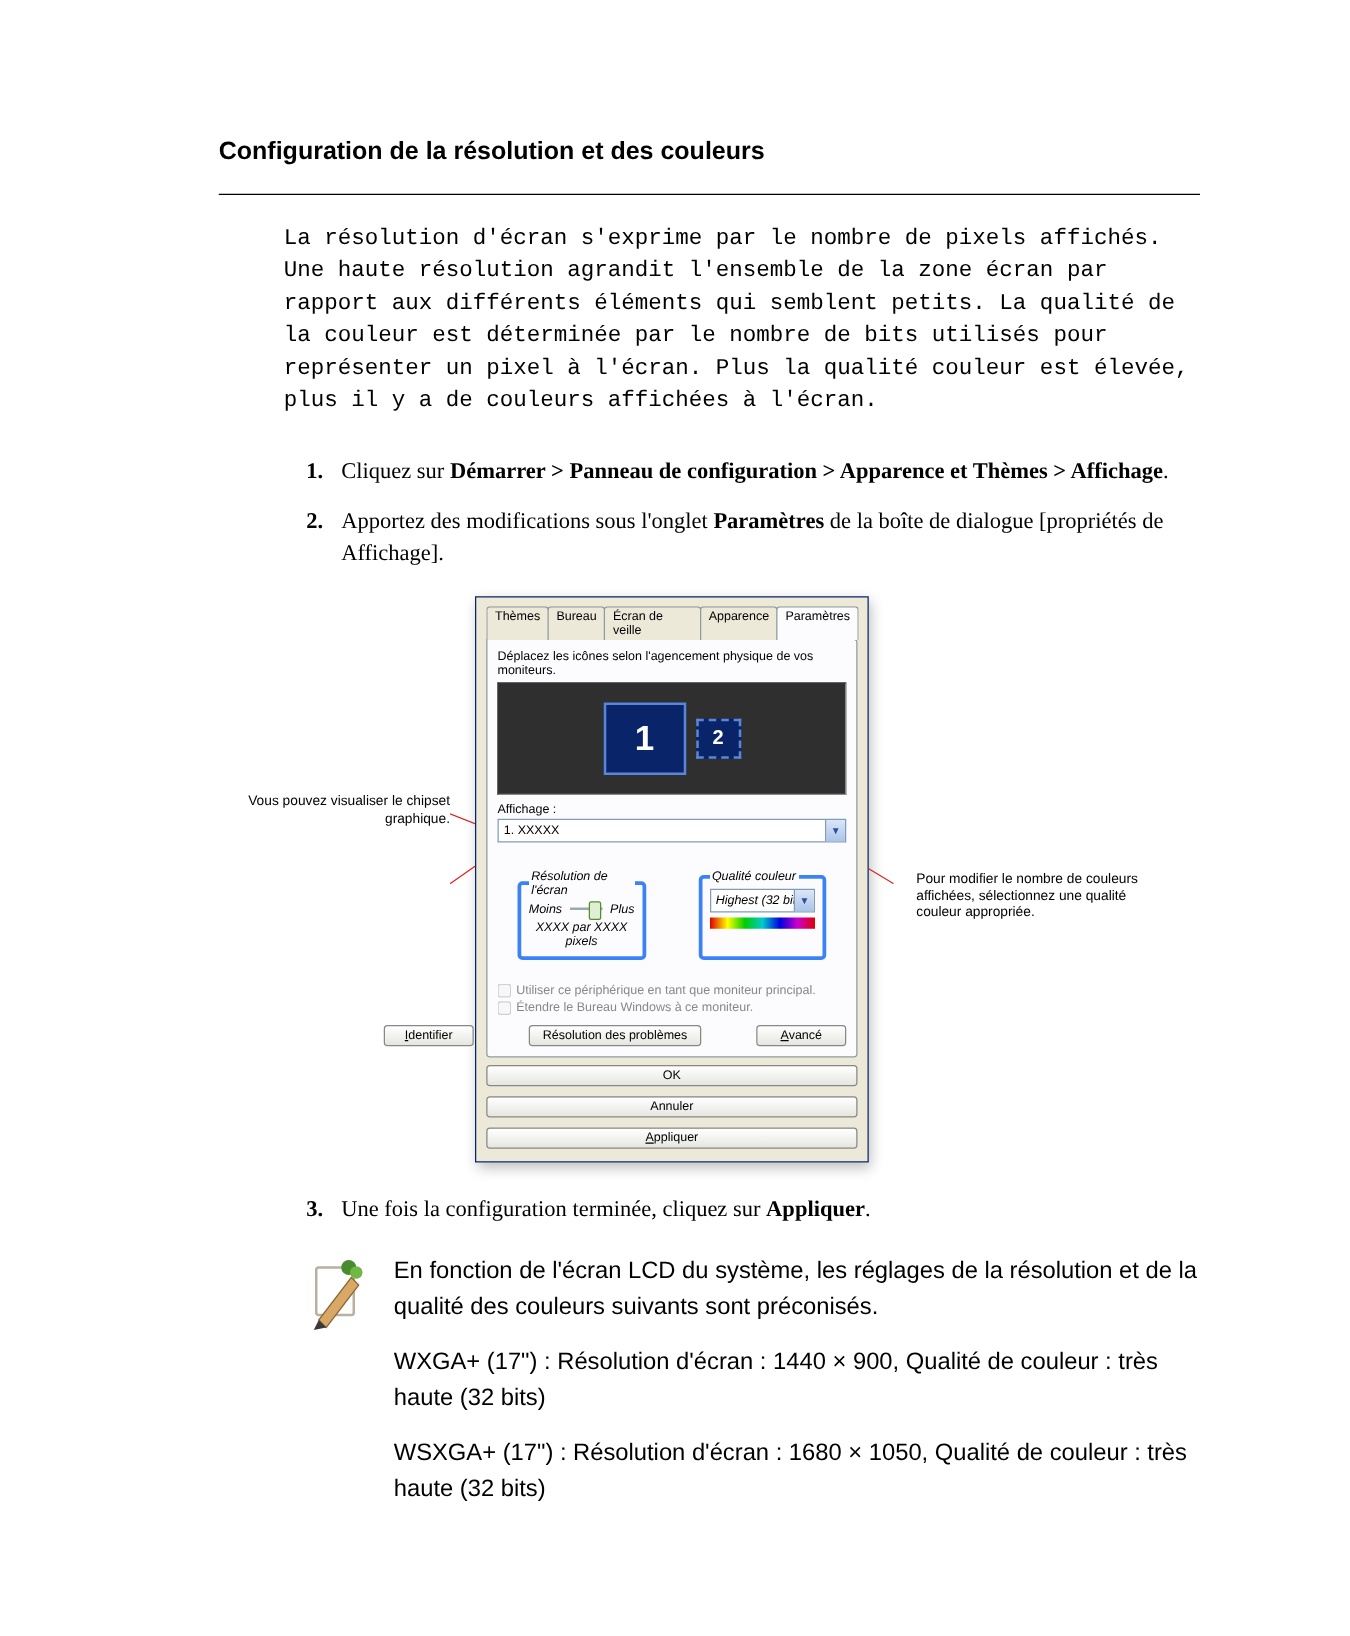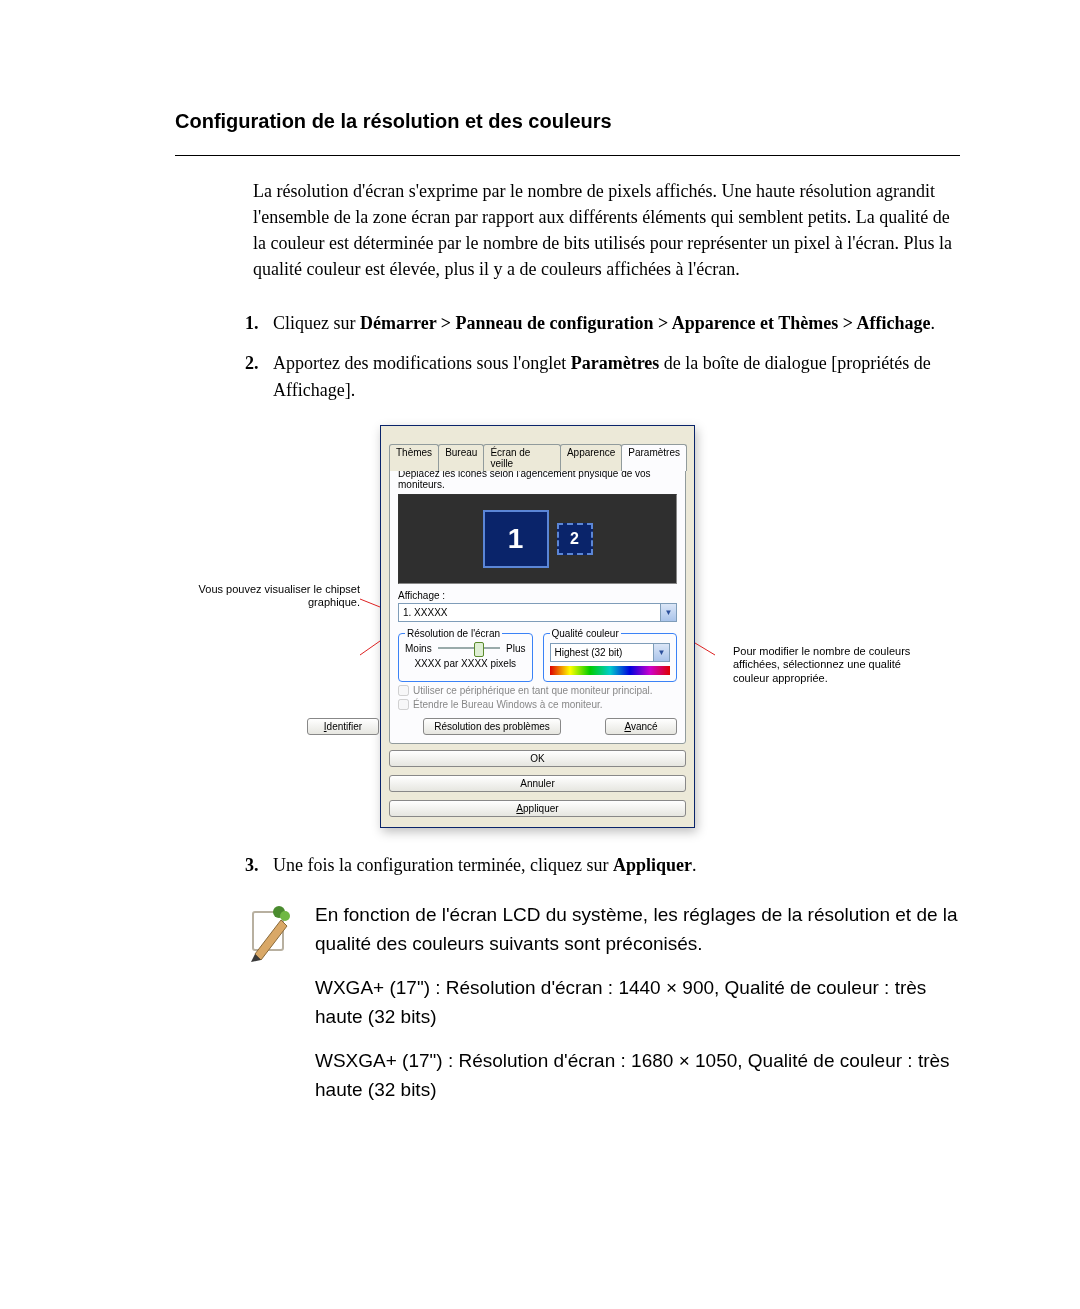--- a/index.html
+++ b/index.html
@@ -1,53 +1,53 @@
 <!DOCTYPE html>
 <html><head>
 <meta charset="utf-8">
 <style>
   html,body{margin:0;padding:0;background:#fff;color:#000;}
   body{width:1080px;font-family:Arial,Helvetica,sans-serif;}
   .page{padding:110px 120px 60px 175px;}
   h1{font-size:20px;font-weight:700;margin:0 0 22px;font-family:Arial,sans-serif;}
   .rule{border:0;border-top:1.5px solid #000;margin:0 0 22px;}
-  .intro{font-family:Liberation Serif, serif;font-size:18px;line-height:1.45;margin:0 0 28px 78px;}
+  .intro{font-family:Liberation Mono, monospace;font-size:18px;line-height:1.45;margin:0 0 28px 52px;}
   .steps{font-family:"Times New Roman",Times,serif;font-size:18px;line-height:1.45;margin:0 0 22px 70px;padding-left:0;list-style:none;}
   .steps li{margin:0 0 14px;display:flex;}
   .steps li .num{font-weight:bold;width:28px;flex:0 0 28px;}
   .steps li .txt{flex:1;}
   .dlg-wrap{display:flex;align-items:stretch;margin-left:0;margin-bottom:24px;}
   .callout{font-family:Arial,sans-serif;font-size:11px;line-height:1.25;}
   .callout.left{width:185px;text-align:right;padding-top:158px;}
   .callout.left div{margin-bottom:14px;}
   .callout.right{width:190px;padding:220px 0 0 18px;}
   .lines-left{width:20px;position:relative;}
   .lines-right{width:20px;position:relative;}
   svg.arrow{position:absolute;left:0;top:0;}
   
   .dialog{width:313px;font-family:Tahoma,Arial,sans-serif;font-size:10px;background:#ece9d8;border:1px solid #0a246a;box-shadow:2px 4px 10px rgba(0,0,0,.25);}
   .titlebar{height:22px;background:linear-gradient(#3a6ee7,#2b59c3 60%,#1d3f99);display:flex;align-items:center;color:#fff;font-weight:bold;font-size:12px;padding:0 4px 0 6px;}
   .titlebar .t-title{flex:1;}
   .title-btn{width:18px;height:16px;border:1px solid #fff;margin-left:2px;display:flex;align-items:center;justify-content:center;font-size:11px;font-weight:bold;background:linear-gradient(#6fa2f5,#2b59c3);}
   .title-btn.close{background:linear-gradient(#f19b7b,#d6411a);}
   .dlg-body{padding:6px 8px 8px;}
   .tabs{display:flex;font-size:10px;}
-  .tab{border:1px solid #919b9c;border-bottom:none;padding:2px 6px;background:#ece9d8;margin-right:-1px;border-radius:3px 3px 0 0;position:relative;top:12px;}
+  .tab{border:1px solid #919b9c;border-bottom:none;padding:2px 6px;background:#ece9d8;margin-right:-1px;border-radius:3px 3px 0 0;position:relative;top:1px;}
   .tab.active{background:#fcfcfe;z-index:2;}
   .tab-panel{border:1px solid #919b9c;background:#fcfcfe;border-radius:0 3px 3px 3px;padding:6px 8px 8px;}
   .hint{font-size:10px;margin:2px 0 4px;}
   .monitors{background:#2f2f2f;height:88px;border:1px inset #888;display:flex;align-items:center;justify-content:center;gap:8px;}
   .monitor{background:#0a246a;color:#fff;display:flex;align-items:center;justify-content:center;font-size:28px;font-weight:bold;border:2px solid #5b86d7;}
   .monitor.m1{width:62px;height:54px;}
   .monitor.m2{width:32px;height:28px;border-style:dashed;font-size:16px;}
   .lbl{margin:6px 0 2px;}
   .select{background:#fff;border:1px solid #7f9db9;height:17px;display:flex;align-items:center;padding:0 4px;font-size:10px;position:relative;}
   .select .chev{position:absolute;right:0;top:0;width:15px;height:100%;background:linear-gradient(#dbe6f7,#aac4ea);border-left:1px solid #7f9db9;display:flex;align-items:center;justify-content:center;color:#2b4f9a;font-size:8px;}
   .groups{display:flex;gap:10px;margin-top:6px;}
-  fieldset{border:1px solid #3b82f6;border-radius:4px;padding:4px 6px 6px;margin:0;flex:1;}
+  fieldset{border:3px solid #3b82f6;border-radius:4px;padding:4px 6px 6px;margin:16px;flex:1;font-style:italic;}
   legend{font-size:10px;padding:0 2px;}
   .res-row{display:flex;align-items:center;gap:4px;font-size:10px;}
   .track{flex:1;height:2px;background:#9aa;position:relative;margin:0 2px;}
   .thumb{position:absolute;top:-5px;left:58%;width:8px;height:13px;background:#dfefd4;border:1px solid #5a8a2c;border-radius:2px;}
   .res-val{text-align:center;font-size:10px;margin-top:4px;}
   .rainbow{height:9px;margin-top:4px;background:linear-gradient(90deg,#d00,#ff0,#0c0,#0cc,#00d,#c0c,#d00);}
   .checks label{display:flex;align-items:flex-end;gap:4px;font-size:10px;color:#888;margin-top:3px;}
   .checks input{width:11px;height:11px;margin:0;}
   .btnrow{display:flex;gap:6px;margin-top:8px;}
   .btnrow.right{justify-content:flex-end;gap:44px;}

